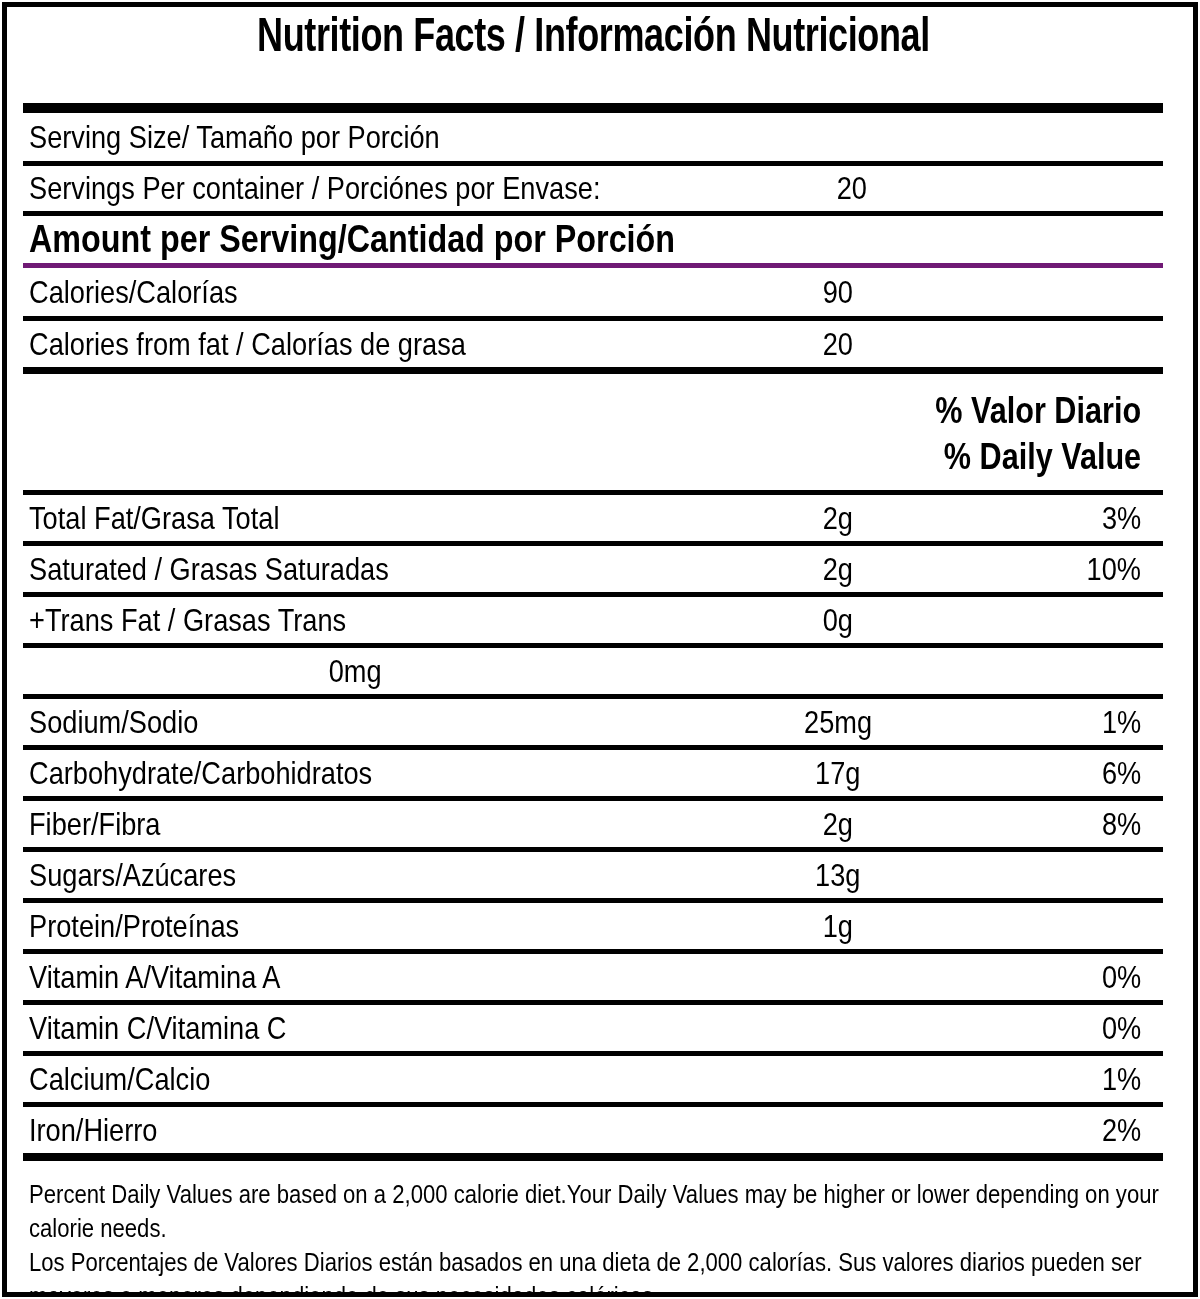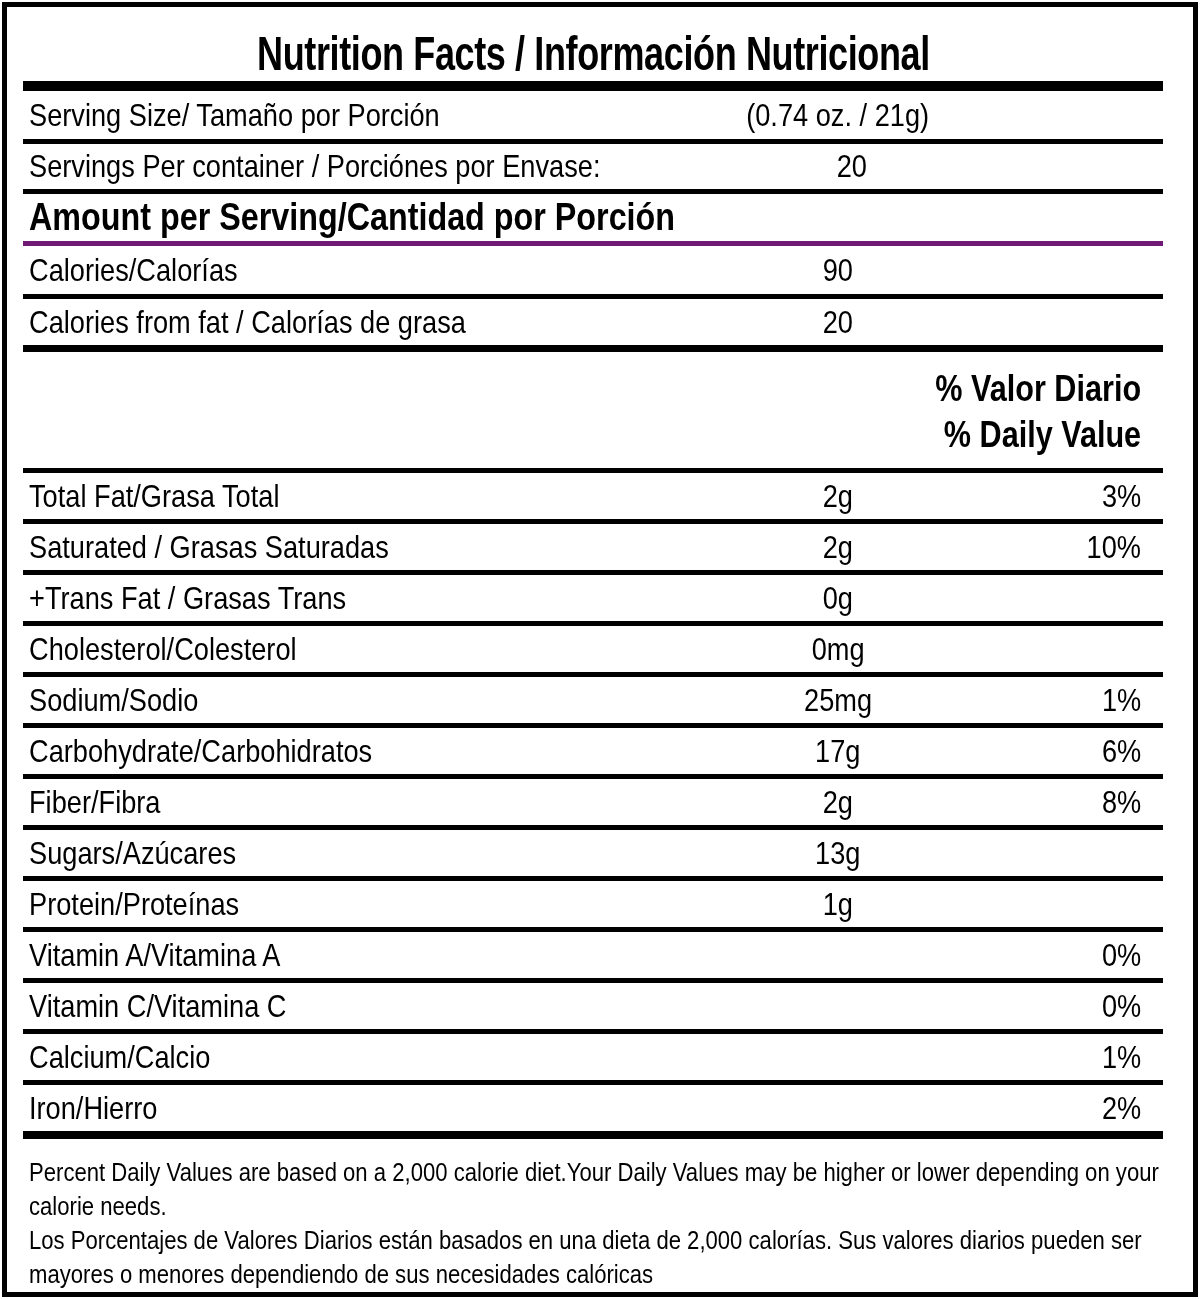--- a/index.html
+++ b/index.html
@@ -21,22 +21,22 @@
   }
   
   .t {
     display: inline-block;
     white-space: nowrap;
     transform: scaleX(0.85);
     transform-origin: 0 50%;
   }
 
   .title-wrap {
-    height: 74px;
-    display: flex; align-items: flex-end; justify-content: center;
+    height: 96px;
+    display: flex; align-items: flex-start; justify-content: center;
     font-size: 48px; font-weight: bold;
   }
   .title-wrap .t { transform: scaleX(0.75); transform-origin: 50% 50%; letter-spacing: -0.5px; }
 
   .bar { height: 10px; background: #000; }
 
   .row {
     display: grid;
     grid-template-columns: 1fr 300px 175px;
     align-items: center;
@@ -91,21 +91,20 @@
 <div class="label">
 
   <div class="title-wrap">
     <span class="t">Nutrition Facts / Información Nutricional</span>
   </div>
 
   <div class="bar"></div>
 
   <div class="row">
     <span class="cell-label"><span class="t">Serving Size/ Tamaño por Porción</span></span>
-    <span class="cell-amount"><span class="t">(0.74 oz. / 21g)</span></span>
     <span class="cell-dv"></span>
   </div>
 
   <div class="row row-servings">
     <span class="cell-label"><span class="t">Servings Per container / Porciónes por Envase:</span></span>
     <span class="cell-amount"><span class="t">20</span></span>
     <span class="cell-dv"></span>
   </div>
 
   <div class="heading-row">
@@ -141,21 +140,20 @@
     <span class="cell-dv"><span class="t">10%</span></span>
   </div>
 
   <div class="row row-nutrient">
     <span class="cell-label"><span class="t">+Trans Fat / Grasas Trans</span></span>
     <span class="cell-amount"><span class="t">0g</span></span>
     <span class="cell-dv"><span class="t"></span></span>
   </div>
 
   <div class="row row-nutrient">
-    <span class="cell-label"><span class="t">Cholesterol/Colesterol</span></span>
     <span class="cell-amount"><span class="t">0mg</span></span>
     <span class="cell-dv"><span class="t"></span></span>
   </div>
 
   <div class="row row-nutrient">
     <span class="cell-label"><span class="t">Sodium/Sodio</span></span>
     <span class="cell-amount"><span class="t">25mg</span></span>
     <span class="cell-dv"><span class="t">1%</span></span>
   </div>
 

